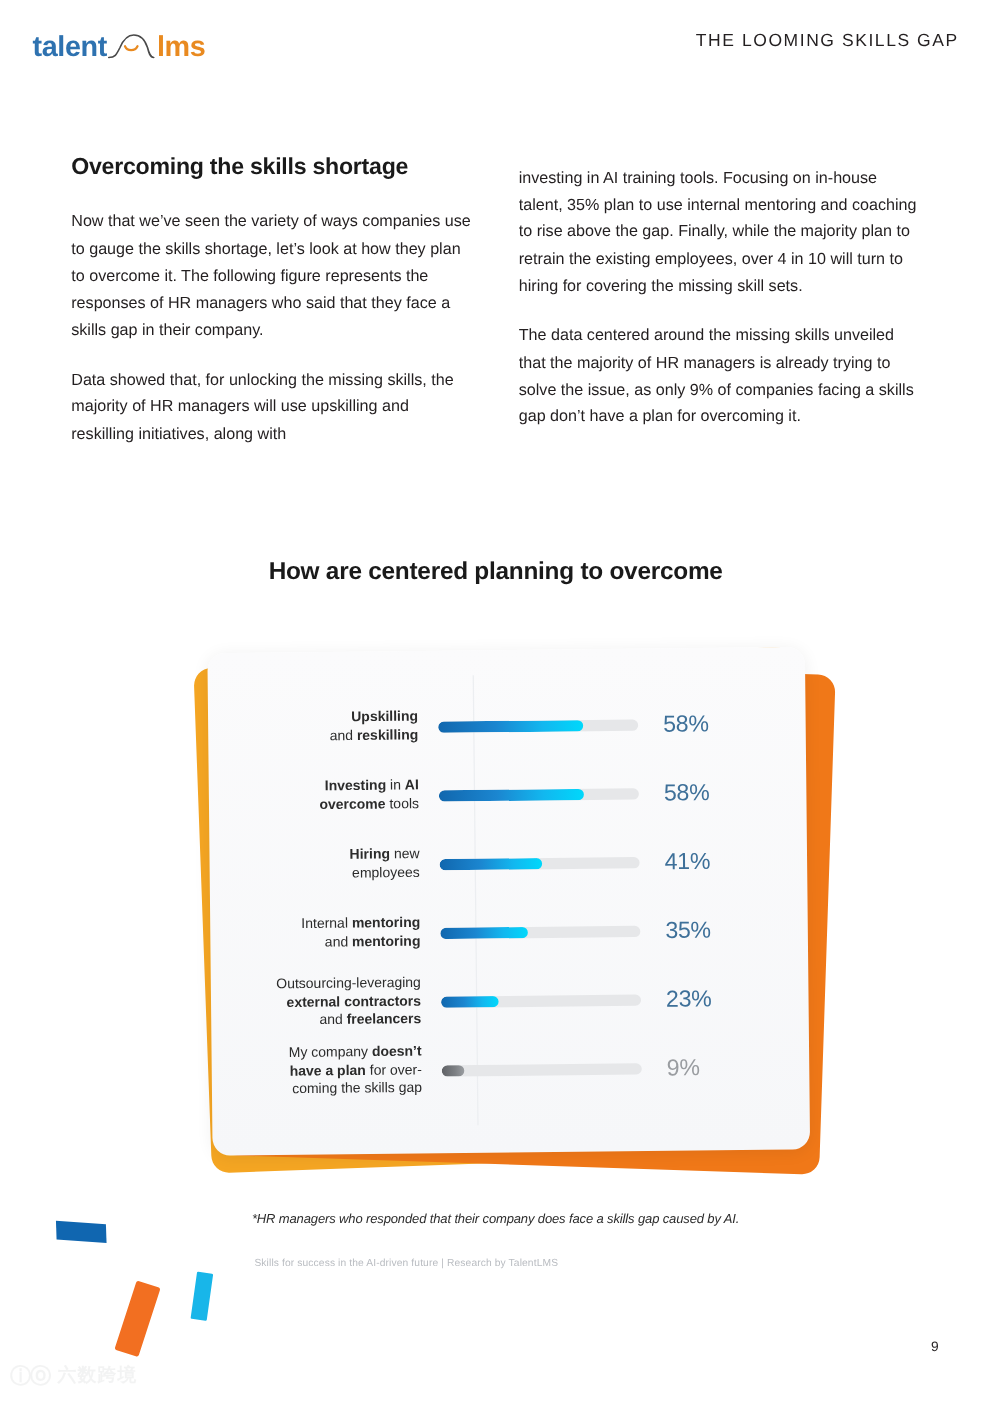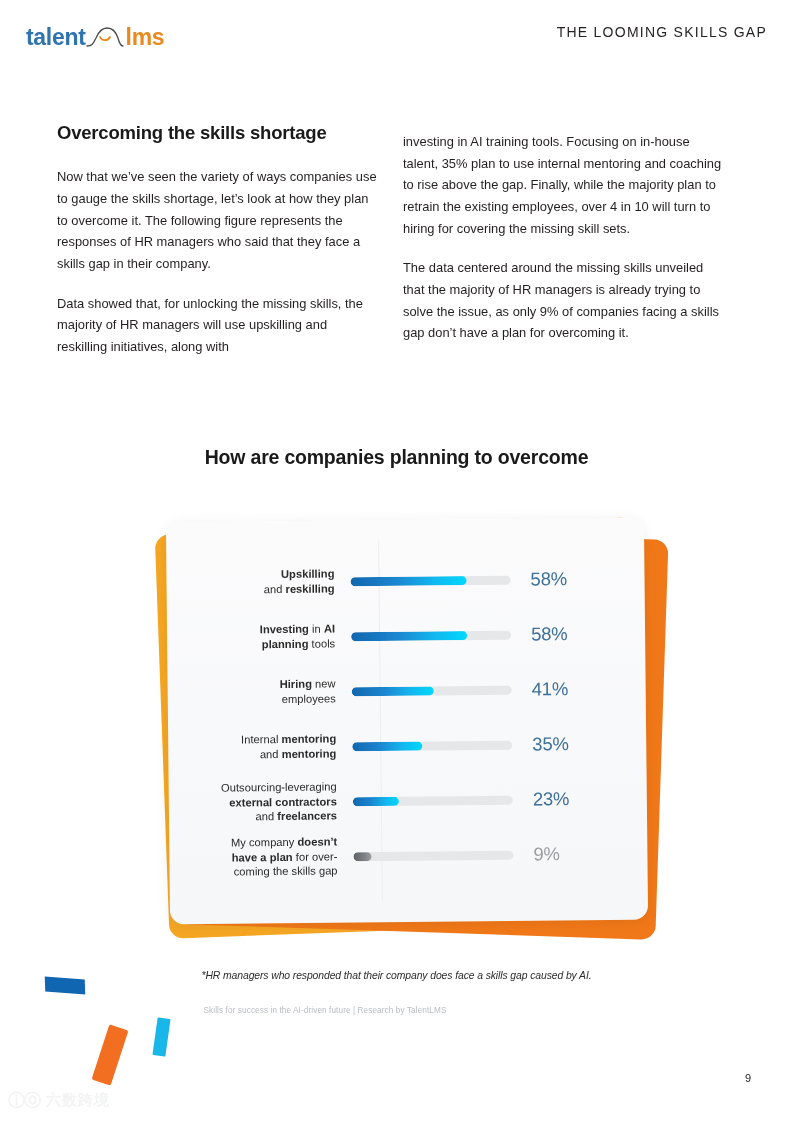--- a/index.html
+++ b/index.html
@@ -64,21 +64,21 @@
     text-transform: uppercase;
   }
 
   
   .copy-area {
     position: absolute;
     top: 122px;
     left: 57px;
     width: 679px;
     display: flex;
-    gap: 26px;
+    gap: 38px;
   }
   .copy-col {
     width: 320px;
   }
   .section-title {
     font-size: 18.5px;
     font-weight: 700;
     color: #1a1a1a;
     margin: 0 0 22px 0;
     letter-spacing: -0.2px;
@@ -319,39 +319,39 @@
   </div>
   <div class="copy-col right">
     <p class="copy-p">investing in AI training tools. Focusing on in-house talent, 35% plan to use internal mentoring and coaching to rise above the gap. Finally, while the majority plan to retrain the existing employees, over 4 in 10 will turn to hiring for covering the missing skill sets.</p>
     <p class="copy-p">The data centered around the missing skills unveiled that the majority of HR managers is already trying to solve the issue, as only 9% of companies facing a skills gap don’t have a plan for overcoming it.</p>
   </div>
 </div>
 
 <div class="infographic">
 
   <div class="chart-title">
-    <div>How are companies planning to overcome</div>
+    <div>How are centered planning to overcome</div>
   </div>
 
   <div class="card-stage">
     <div class="slab-yellow"></div>
     <div class="slab-orange"></div>
     <div class="chart-card">
       <div class="card-divider"></div>
     </div>
     <div class="bars-wrap" id="bars-wrap">
         <div class="bar-row" style="top: 48px;">
           <div class="bar-label"><b>Upskilling</b><br>and <b>reskilling</b></div>
           <div class="bar-track">
             <div class="bar-fill" style="width: 116px;"></div>
           </div>
           <div class="bar-value">58%</div>
         </div>
         <div class="bar-row" style="top: 103px;">
-          <div class="bar-label"><b>Investing</b> in <b>AI</b><br><b>planning</b> tools</div>
+          <div class="bar-label"><b>Investing</b> in <b>AI</b><br><b>overcome</b> tools</div>
           <div class="bar-track">
             <div class="bar-fill" style="width: 116px;"></div>
           </div>
           <div class="bar-value">58%</div>
         </div>
         <div class="bar-row" style="top: 158px;">
           <div class="bar-label"><b>Hiring</b> new<br>employees</div>
           <div class="bar-track">
             <div class="bar-fill" style="width: 82px;"></div>
           </div>

